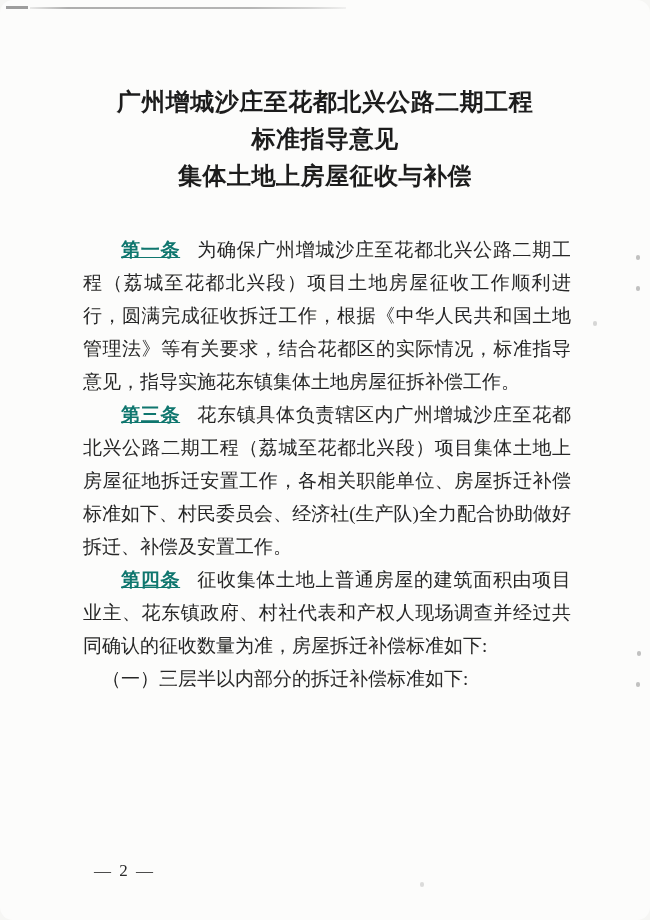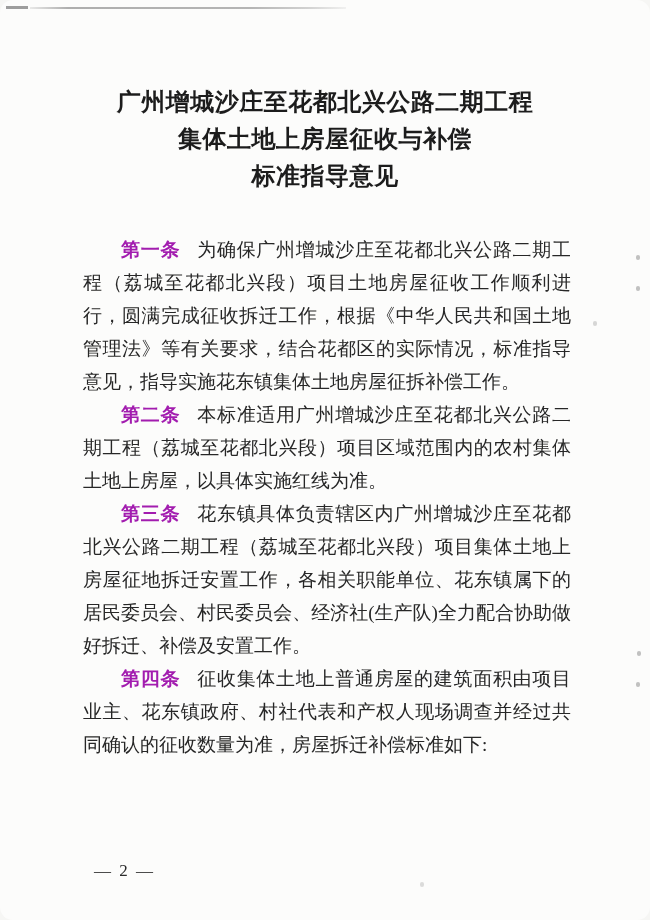--- a/index.html
+++ b/index.html
@@ -61,22 +61,23 @@
     text-align: justify;
   }
   .body-text p {
     text-indent: 2em;
   }
   .body-text p.sub-item {
     text-indent: 1em;
   }
   .para-heading {
     font-weight: bold;
-    color: #a21caf;
+    color: #0f766e;
     margin-right: 0.9em;
+    text-decoration: underline;
   }
   .page-number {
     position: absolute;
     left: 94px;
     top: 861px;
     font-size: 17px;
     letter-spacing: 2px;
     color: #2b2b2b;
   }
 </style>
@@ -90,30 +91,30 @@
 
   <div class="speck" style="left:636px; top:255px;"></div>
   <div class="speck" style="left:636px; top:286px;"></div>
   <div class="speck" style="left:593px; top:321px; opacity:.35;"></div>
   <div class="speck" style="left:637px; top:651px;"></div>
   <div class="speck" style="left:636px; top:682px;"></div>
   <div class="speck" style="left:420px; top:882px; opacity:.3;"></div>
 
   <div class="title">
     <div>广州增城沙庄至花都北兴公路二期工程</div>
+    <div>标准指导意见</div>
     <div>集体土地上房屋征收与补偿</div>
-    <div>标准指导意见</div>
   </div>
 
   <div class="body-text">
     <p><span class="para-heading">第一条</span><span>为确保广州增城沙庄至花都北兴公路二期工程（荔城至花都北兴段）项目土地房屋征收工作顺利进行，圆满完成征收拆迁工作，根据《中华人民共和国土地管理法》等有关要求，结合花都区的实际情况，标准指导意见，指导实施花东镇集体土地房屋征拆补偿工作。</span></p>
 
-    <p><span class="para-heading">第二条</span><span>本标准适用广州增城沙庄至花都北兴公路二期工程（荔城至花都北兴段）项目区域范围内的农村集体土地上房屋，以具体实施红线为准。</span></p>
 
-    <p><span class="para-heading">第三条</span><span>花东镇具体负责辖区内广州增城沙庄至花都北兴公路二期工程（荔城至花都北兴段）项目集体土地上房屋征地拆迁安置工作，各相关职能单位、花东镇属下的居民委员会、村民委员会、经济社(生产队)全力配合协助做好拆迁、补偿及安置工作。</span></p>
+    <p><span class="para-heading">第三条</span><span>花东镇具体负责辖区内广州增城沙庄至花都北兴公路二期工程（荔城至花都北兴段）项目集体土地上房屋征地拆迁安置工作，各相关职能单位、房屋拆迁补偿标准如下、村民委员会、经济社(生产队)全力配合协助做好拆迁、补偿及安置工作。</span></p>
 
     <p><span class="para-heading">第四条</span><span>征收集体土地上普通房屋的建筑面积由项目业主、花东镇政府、村社代表和产权人现场调查并经过共同确认的征收数量为准，房屋拆迁补偿标准如下:</span></p>
 
+    <p class="sub-item">（一）三层半以内部分的拆迁补偿标准如下:</p>
   </div>
 
   <div class="page-number">— 2 —</div>
 
 </div>
 
 </body></html>

